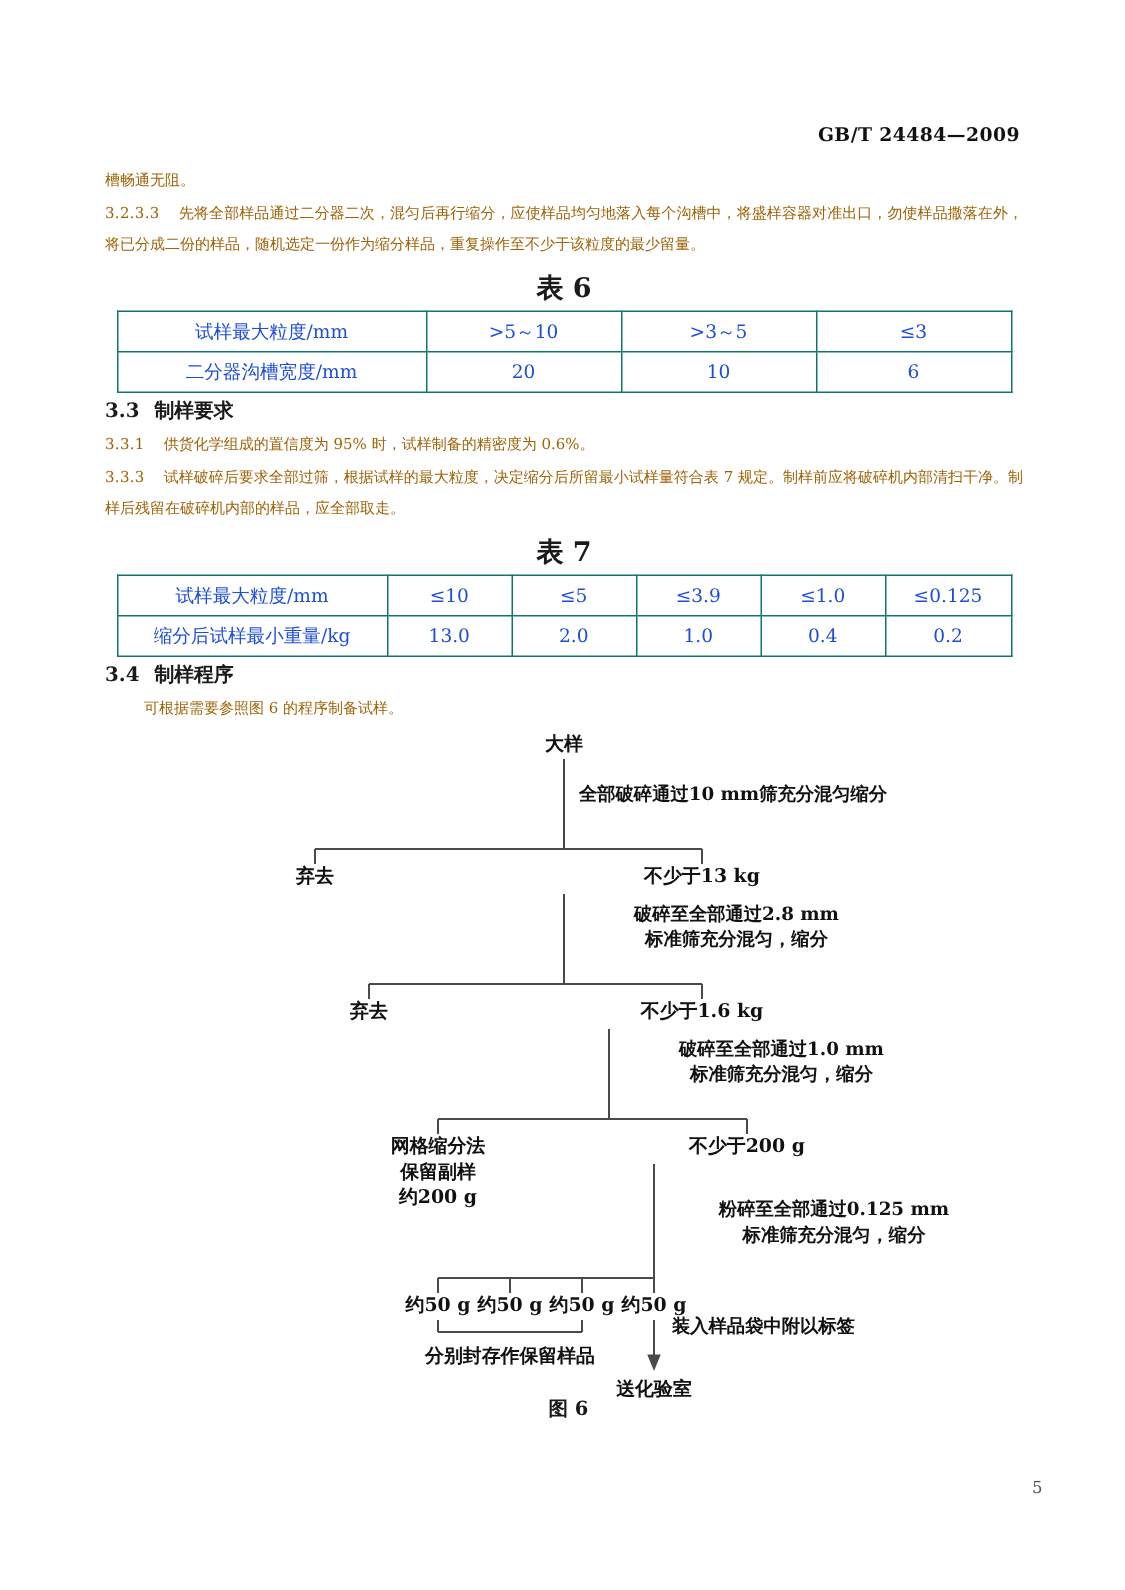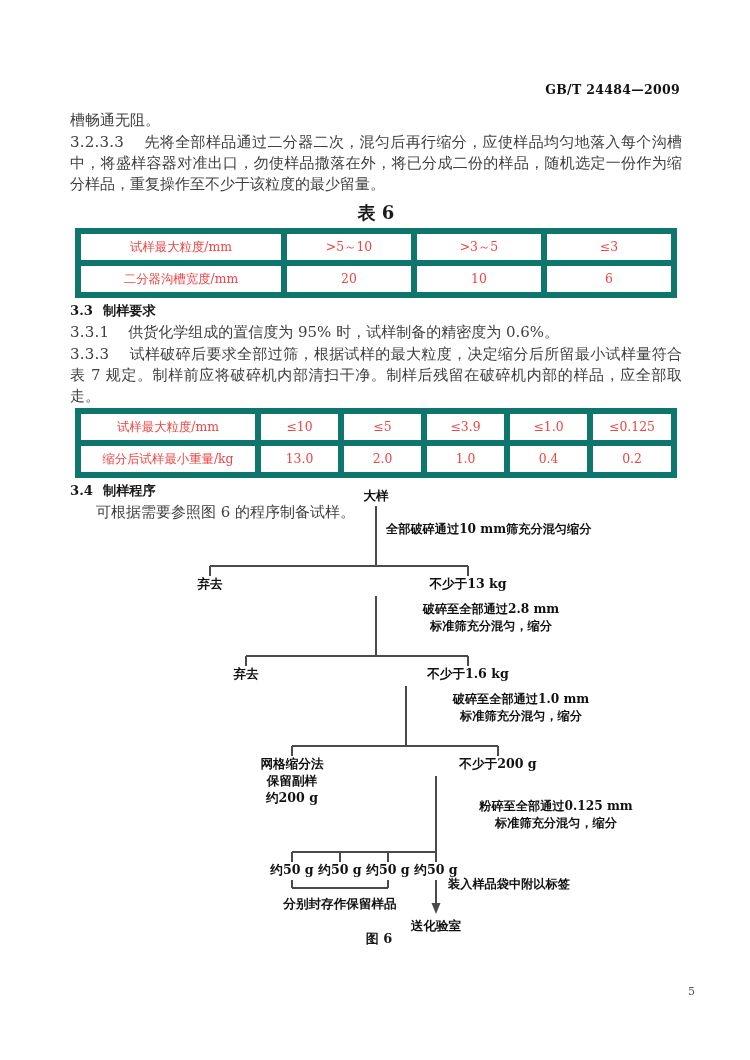--- a/index.html
+++ b/index.html
@@ -33,23 +33,23 @@
   }
 
   
   .content {
     position: absolute;
     left: 70px;
     top: 110px;
     width: 612px;
   }
   .para {
-    font-size: 15px;
+    font-size: 10px;
     line-height: 21px;
-    color: #404040;
+    color: #a16207;
     margin: 0 0 1px 0;
     text-align: justify;
   }
   .clause-num {
     letter-spacing: 0.2px;
   }
   .head-clause {
     font-size: 13.2px;
     font-weight: bold;
     line-height: 21px;
@@ -66,25 +66,25 @@
     font-weight: bold;
     margin: 6px 0 3px 0;
   }
   table.std-table {
     border-collapse: collapse;
     width: 596px;
     margin: 0 auto;
     table-layout: fixed;
   }
   table.std-table td {
-    border: 6px solid #0f766e;
+    border: 1px solid #0f766e;
     text-align: center;
     font-size: 12.4px;
     padding: 5px 2px 5px 2px;
-    color: #ef4444;
+    color: #1d4ed8;
     line-height: 16px;
   }
   table.std-table td.rowhead {
     font-weight: normal;
   }
 
   
   .flow {
     position: absolute;
     left: 70px;
@@ -184,20 +184,21 @@
       <span class="clause-num">3.3.1</span>
       &nbsp;&nbsp;&nbsp;<span>供货化学组成的置信度为 95% 时，试样制备的精密度为 0.6%。</span>
     </p>
 
 
     <p class="para">
       <span class="clause-num">3.3.3</span>
       &nbsp;&nbsp;&nbsp;<span>试样破碎后要求全部过筛，根据试样的最大粒度，决定缩分后所留最小试样量符合表 7 规定。制样前应将破碎机内部清扫干净。制样后残留在破碎机内部的样品，应全部取走。</span>
     </p>
 
+    <div class="tbl-caption">表 7</div>
     <table class="std-table">
       <colgroup>
         <col style="width:180px">
         <col style="width:83px">
         <col style="width:83px">
         <col style="width:83px">
         <col style="width:83px">
         <col style="width:84px">
       </colgroup>
       <tbody>

